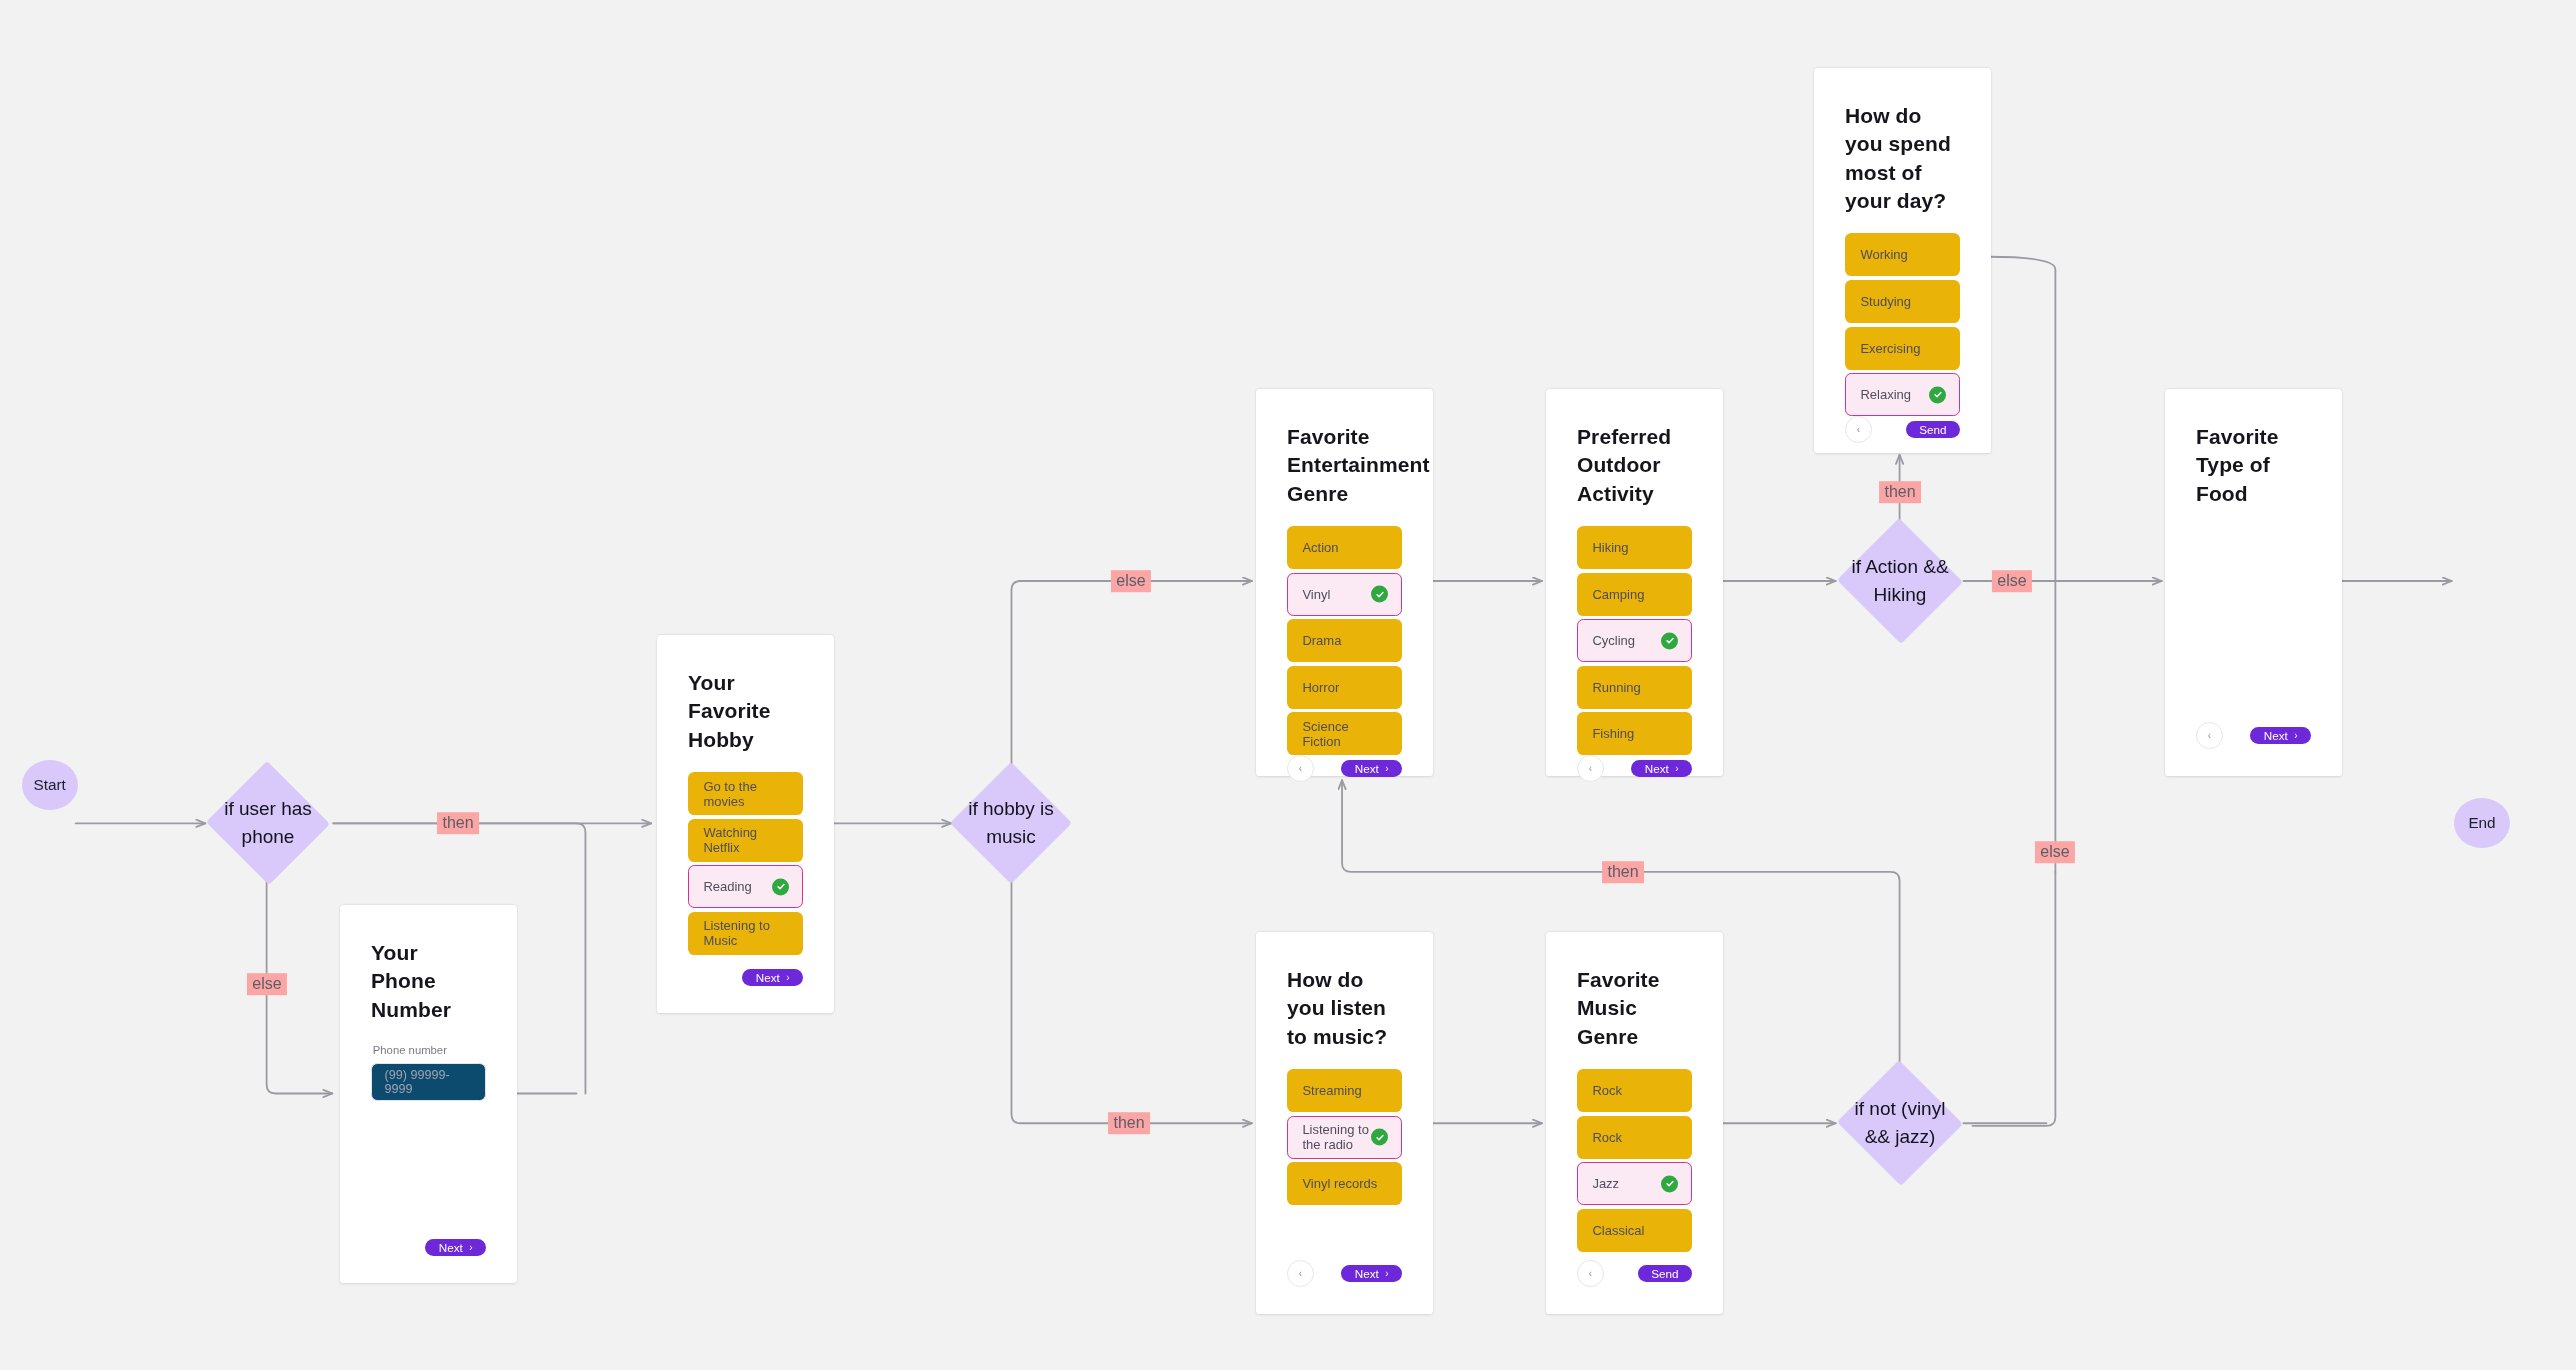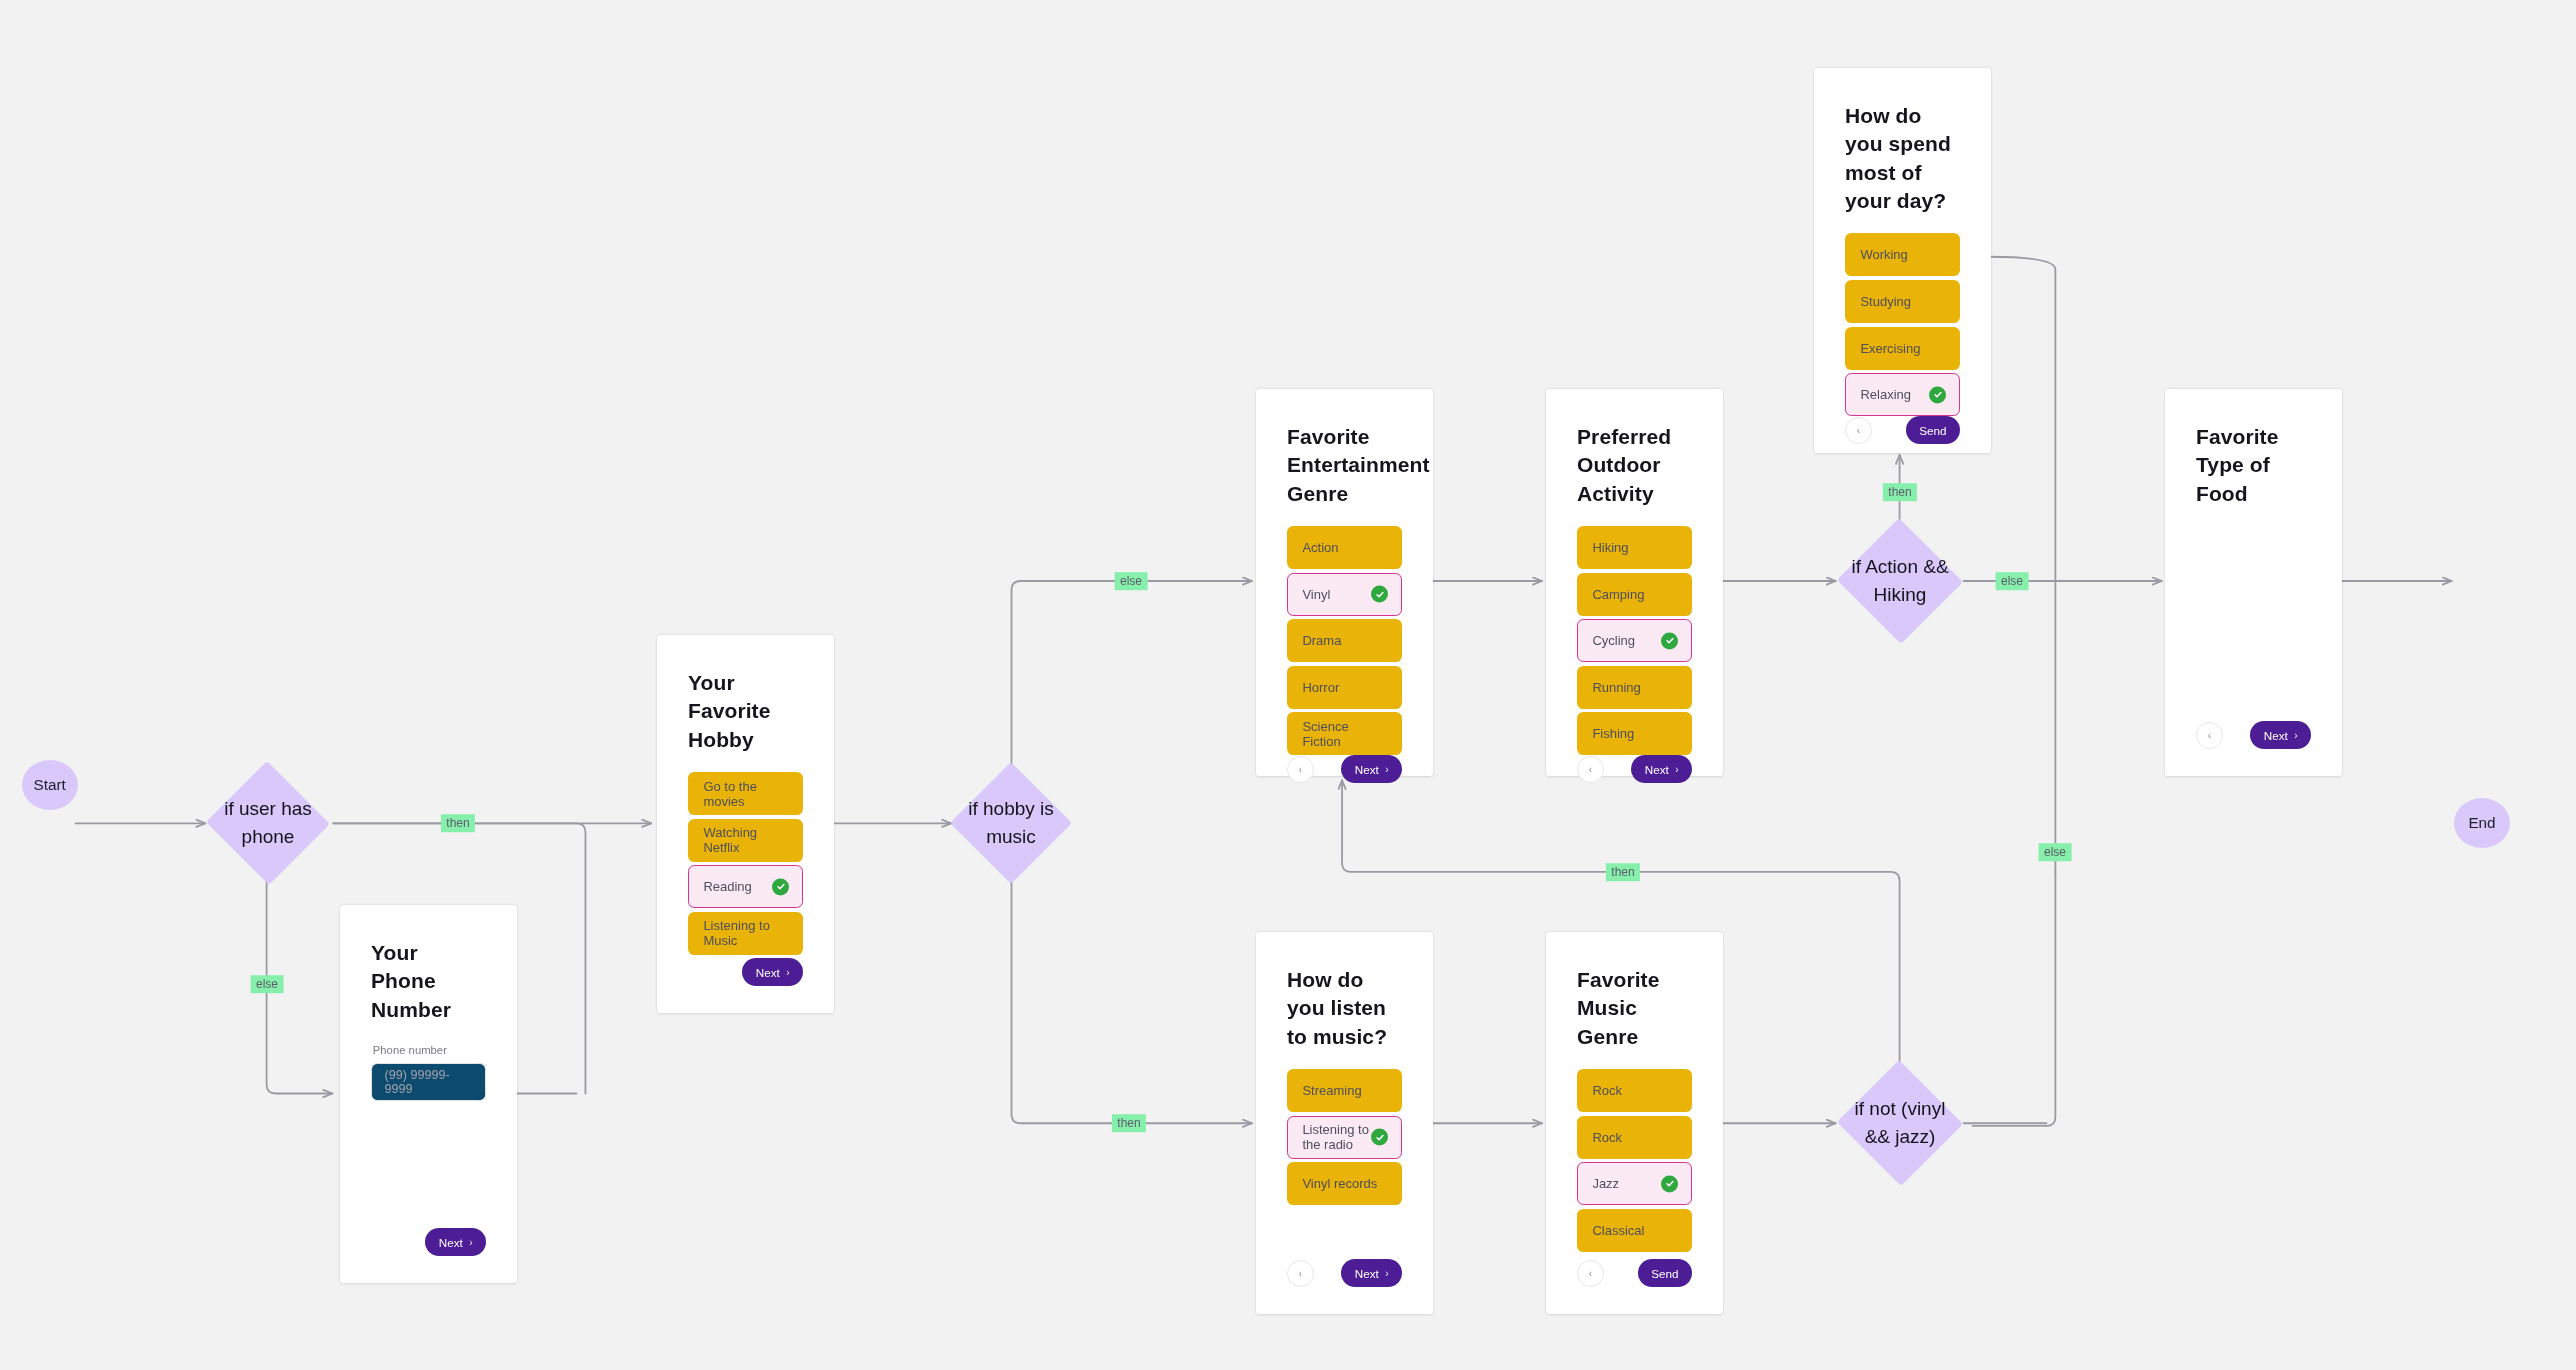--- a/index.html
+++ b/index.html
@@ -94,34 +94,34 @@
   }
   .card-footer.only-next{justify-content:flex-end;}
   .back-btn{
     width:27px;height:27px;border-radius:50%;
     border:0.9px solid #e6e6ec;background:#fff;
     display:flex;align-items:center;justify-content:center;
     color:#8e8e9b;font-size:10px;
     box-sizing:border-box;
   }
   .next-btn{
-    background:#4c1d95;color:#fff;
+    background:#6d28d9;color:#fff;
     border-radius:900px;
-    height:28px;min-width:52px;
+    height:17px;min-width:52px;
     display:flex;align-items:center;justify-content:center;gap:6.3px;
     padding:0 13.5px;font-size:11.7px;
     box-sizing:border-box;
   }
   .next-btn .chev{font-size:10px;opacity:.92;}
 
   
   .edge-label{
     position:absolute;
-    font-size:12px;color:#5d5d68;
-    background:#86efac;
+    font-size:16px;color:#5d5d68;
+    background:#fca5a5;
     padding:1.8px 5.4px;
     transform:translate(-50%,-50%);
     white-space:nowrap;
   }
 </style>
 </head>
 <body>
 
 <div id="canvas">
 

